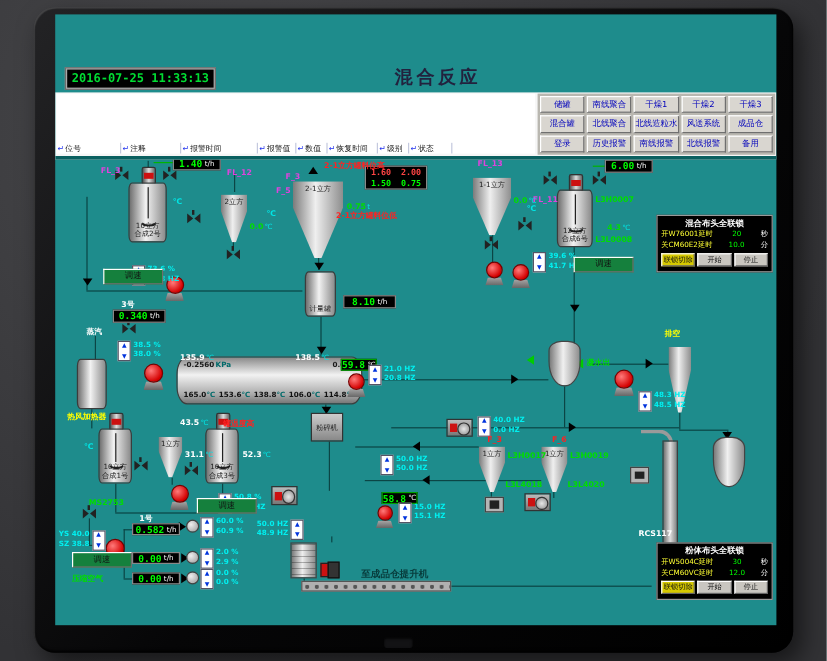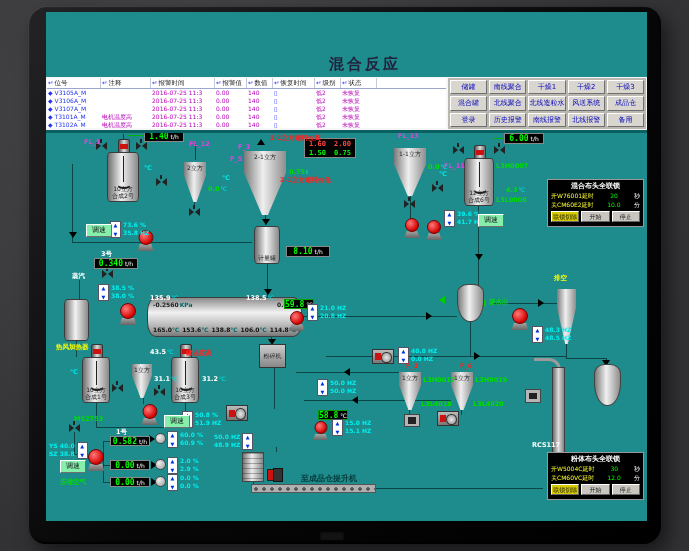--- a/index.html
+++ b/index.html
@@ -14,21 +14,21 @@
   .screen{position:absolute;left:18px;top:6px;width:601px;height:509px;background:#1e8c8c;overflow:hidden;}
 
   
   .ts-frame{position:absolute;left:8px;top:44px;width:126px;height:19px;background:#a8a8a8;border:1px solid #6e6e6e;padding:1px;box-sizing:border-box;}
   .ts-box{width:100%;height:100%;background:#000;color:#00dd33;font:bold 10px "DejaVu Sans Mono",monospace;text-align:center;line-height:15px;}
   .page-title{position:absolute;left:283px;top:43px;font-size:15px;font-weight:bold;color:#22223e;letter-spacing:3px;}
 
   
   .band{position:absolute;left:0;top:65px;width:601px;height:53px;background:#f6f6f6;border-bottom:3px solid #0a6060;box-sizing:content-box;}
   .alarm-table{position:absolute;left:1px;top:1px;width:399px;height:50px;background:#fff;overflow:hidden;}
-  .at-header{display:flex;border-bottom:1px solid #9aa6cc;height:10px;}
+  .at-header{display:flex;border-bottom:1px solid #9aa6cc;height:10px;margin-top:41px;}
   .at-hcell{font-size:6.5px;line-height:10px;color:#222;border-right:1px solid #c4c9de;overflow:hidden;white-space:nowrap;box-sizing:border-box;padding-left:1px;cursor:pointer;}
   .at-hcell .sort{color:#2233ee;margin-right:1px;}
   .at-row{display:flex;height:8px;cursor:pointer;}
   .at-cell{font-size:6px;line-height:8px;color:#b800b8;overflow:hidden;white-space:nowrap;box-sizing:border-box;padding-left:1px;}
   .at-cell .ric{color:#2233ee;}
 
   
   .nav{position:absolute;left:402px;top:1px;width:198px;height:51px;background:#b9b7b0;
     display:grid;grid-template-columns:repeat(5,1fr);grid-auto-rows:1fr;gap:2px;padding:2px;box-sizing:border-box;}
   .nav-btn{background:#d9d6d0;border:1px solid;border-color:#ffffff #6f6f6f #6f6f6f #ffffff;
@@ -46,22 +46,22 @@
   .disp .du{color:#fff;font-size:6px;}
   .disp2{background:#000;border:1px solid #888;display:flex;flex-direction:column;justify-content:space-around;}
   .disp2 .d2r{display:flex;justify-content:space-around;font:bold 7px "DejaVu Sans Mono",monospace;}
   .disp2 .r1{color:#ff4444;} .disp2 .r2{color:#00ff00;}
   .ind{display:flex;align-items:flex-start;}
   .ind.rev{flex-direction:row-reverse;}
   .ind.rev .ind-vals{text-align:right;margin-right:2px;margin-left:0;}
   .ind-box{width:9px;height:15px;background:#fff;border:1px solid #556;display:flex;flex-direction:column;align-items:center;justify-content:space-between;flex:none;}
   .ind-box span{font-size:5px;line-height:6px;color:#0033dd;}
   .ind-vals{margin-left:2px;font-size:6px;line-height:8px;color:#00f0f0;font-weight:bold;white-space:nowrap;}
-  .btn{background:#86efac;border:1px solid;border-color:#fff #6f6f6f #6f6f6f #fff;color:#111;
-    font-size:7px;line-height:9px;padding:1px 5px;white-space:nowrap;cursor:pointer;}
+  .btn{background:#15803d;border:1px solid;border-color:#fff #6f6f6f #6f6f6f #fff;color:#111;
+    font-size:7px;line-height:9px;padding:1px 17px;white-space:nowrap;cursor:pointer;}
   .tank-body{position:absolute;inset:0;background:linear-gradient(90deg,#6f6f6f,#f2f2f2 45%,#8a8a8a);border:1px solid #3c3c3c;border-radius:3px/6px;}
   .tank-label{position:absolute;bottom:2px;width:100%;text-align:center;font-size:6px;line-height:6.5px;color:#1c1c1c;white-space:pre-line;}
   .motor{position:absolute;top:-13px;left:50%;margin-left:-5px;width:10px;height:13px;background:linear-gradient(90deg,#555,#ddd 50%,#666);border:1px solid #333;border-radius:2px;}
   .motor-band{position:absolute;left:1px;right:1px;top:4px;height:5px;background:#cc1111;}
   .agit-rod{position:absolute;left:50%;top:3px;width:1px;height:55%;background:#222;}
   .agit-arc{position:absolute;left:50%;margin-left:-6px;bottom:24%;width:12px;height:6px;border:1px solid transparent;border-bottom:2px solid #222;border-radius:50%;}
   .hopper{background:linear-gradient(90deg,#7a7a7a,#efefef 45%,#8d8d8d);clip-path:polygon(0 0,100% 0,100% 34%,57% 100%,43% 100%,0 34%);}
   .hop-label{position:absolute;top:2px;width:100%;text-align:center;font-size:6px;color:#1c1c1c;}
   .silo{background:linear-gradient(90deg,#7a7a7a,#f0f0f0 45%,#8d8d8d);border:1px solid #444;border-radius:40% 40% 48% 48% / 22% 22% 55% 55%;}
   .stack{background:linear-gradient(90deg,#777,#eee 45%,#888);border:1px solid #444;
@@ -597,21 +597,21 @@
           <div class="sh lbl" style="left: 14px; top: 466px; color: rgb(0, 221, 0); font-size: 6.5px;">压缩空气</div>
           <div class="sh lbl" style="left: 10px; top: 331px; color: rgb(255, 255, 0); font-size: 6.5px;">热风加热器</div>
           <div class="sh lbl" style="left: 443px; top: 286px; color: rgb(0, 221, 0); font-size: 6.5px;">凝水出</div>
           <div class="sh lbl" style="left: 508px; top: 262px; color: rgb(255, 255, 0); font-size: 6.5px;">排空</div>
           <div class="sh lbl" style="left: 255px; top: 461px; color: rgb(7, 59, 59); font-size: 8px;">至成品仓提升机</div>
           <div class="sh lbl" style="left: 486px; top: 429px; color: rgb(255, 255, 255); font-size: 6.5px;">RCS117</div>
           <div class="sh tlbl" style="left: 104px; top: 273px; white-space: nowrap;"><span class="tl-v" style="color: rgb(255, 255, 255);">135.9</span><span class="tl-u">℃</span></div>
           <div class="sh tlbl" style="left: 200px; top: 273px; white-space: nowrap;"><span class="tl-v" style="color: rgb(255, 255, 255);">138.5</span><span class="tl-u">℃</span></div>
           <div class="sh tlbl" style="left: 104px; top: 327px; white-space: nowrap;"><span class="tl-v" style="color: rgb(255, 255, 255);">43.5</span><span class="tl-u">℃</span></div>
           <div class="sh tlbl" style="left: 108px; top: 354px; white-space: nowrap;"><span class="tl-v" style="color: rgb(255, 255, 255);">31.1</span><span class="tl-u">℃</span></div>
-          <div class="sh tlbl" style="left: 156px; top: 354px; white-space: nowrap;"><span class="tl-v" style="color: rgb(255, 255, 255);">31.2</span><span class="tl-u">℃</span></div>
+          <div class="sh tlbl" style="left: 156px; top: 354px; white-space: nowrap;"><span class="tl-v" style="color: rgb(255, 255, 255);">52.3</span><span class="tl-u">℃</span></div>
           <div class="sh tlbl" style="left: 460px; top: 165px; white-space: nowrap;"><span class="tl-v" style="color: rgb(0, 221, 0);">4.3</span><span class="tl-u">℃</span></div>
           <div class="sh tlbl" style="left: 243px; top: 147px; white-space: nowrap;"><span class="tl-v" style="color: rgb(0, 221, 0);">0.75</span><span class="tl-u">t</span></div>
           <div class="sh tlbl" style="left: 162px; top: 164px; white-space: nowrap;"><span class="tl-v" style="color: rgb(0, 221, 0);">0.0</span><span class="tl-u">℃</span></div>
           <div class="sh tlbl" style="left: 382px; top: 142px; white-space: nowrap;"><span class="tl-v" style="color: rgb(0, 221, 0);">0.0</span><span class="tl-u">℃</span></div>
           <div class="sh lbl" style="left: 98px; top: 152px; color: rgb(0, 229, 229); font-size: 6.5px;">℃</div>
           <div class="sh lbl" style="left: 176px; top: 162px; color: rgb(0, 229, 229); font-size: 6.5px;">℃</div>
           <div class="sh lbl" style="left: 393px; top: 158px; color: rgb(0, 229, 229); font-size: 6.5px;">℃</div>
           <div class="sh lbl" style="left: 24px; top: 356px; color: rgb(0, 229, 229); font-size: 6.5px;">℃</div>
           <div class="sh panel" style="left: 501px; top: 440px; width: 97px; height: 48px;">
             <div class="panel-title">粉体布头全联锁</div>
@@ -643,20 +643,23 @@
               <span class="p-val">10.0</span>
               <span class="p-unit">分</span>
             </div>
             <div class="p-btns">
               <div class="p-btn p-btn-y">联锁切除</div>
               <div class="p-btn">开始</div>
               <div class="p-btn">停止</div>
             </div>
           </div>
         </div>
+      <div class="ts-frame">
+        <div class="ts-box">2016-07-25 11:33:13</div>
+      </div>
       <div class="page-title">混合反应</div>
       <div class="band">
         <div class="alarm-table">
             <div class="at-header">
               <div class="at-hcell" style="width: 54px;"><span class="sort">↵</span>位号</div>
               <div class="at-hcell" style="width: 50px;"><span class="sort">↵</span>注释</div>
               <div class="at-hcell" style="width: 64px;"><span class="sort">↵</span>报警时间</div>
               <div class="at-hcell" style="width: 32px;"><span class="sort">↵</span>报警值</div>
               <div class="at-hcell" style="width: 26px;"><span class="sort">↵</span>数值</div>
               <div class="at-hcell" style="width: 42px;"><span class="sort">↵</span>恢复时间</div>

